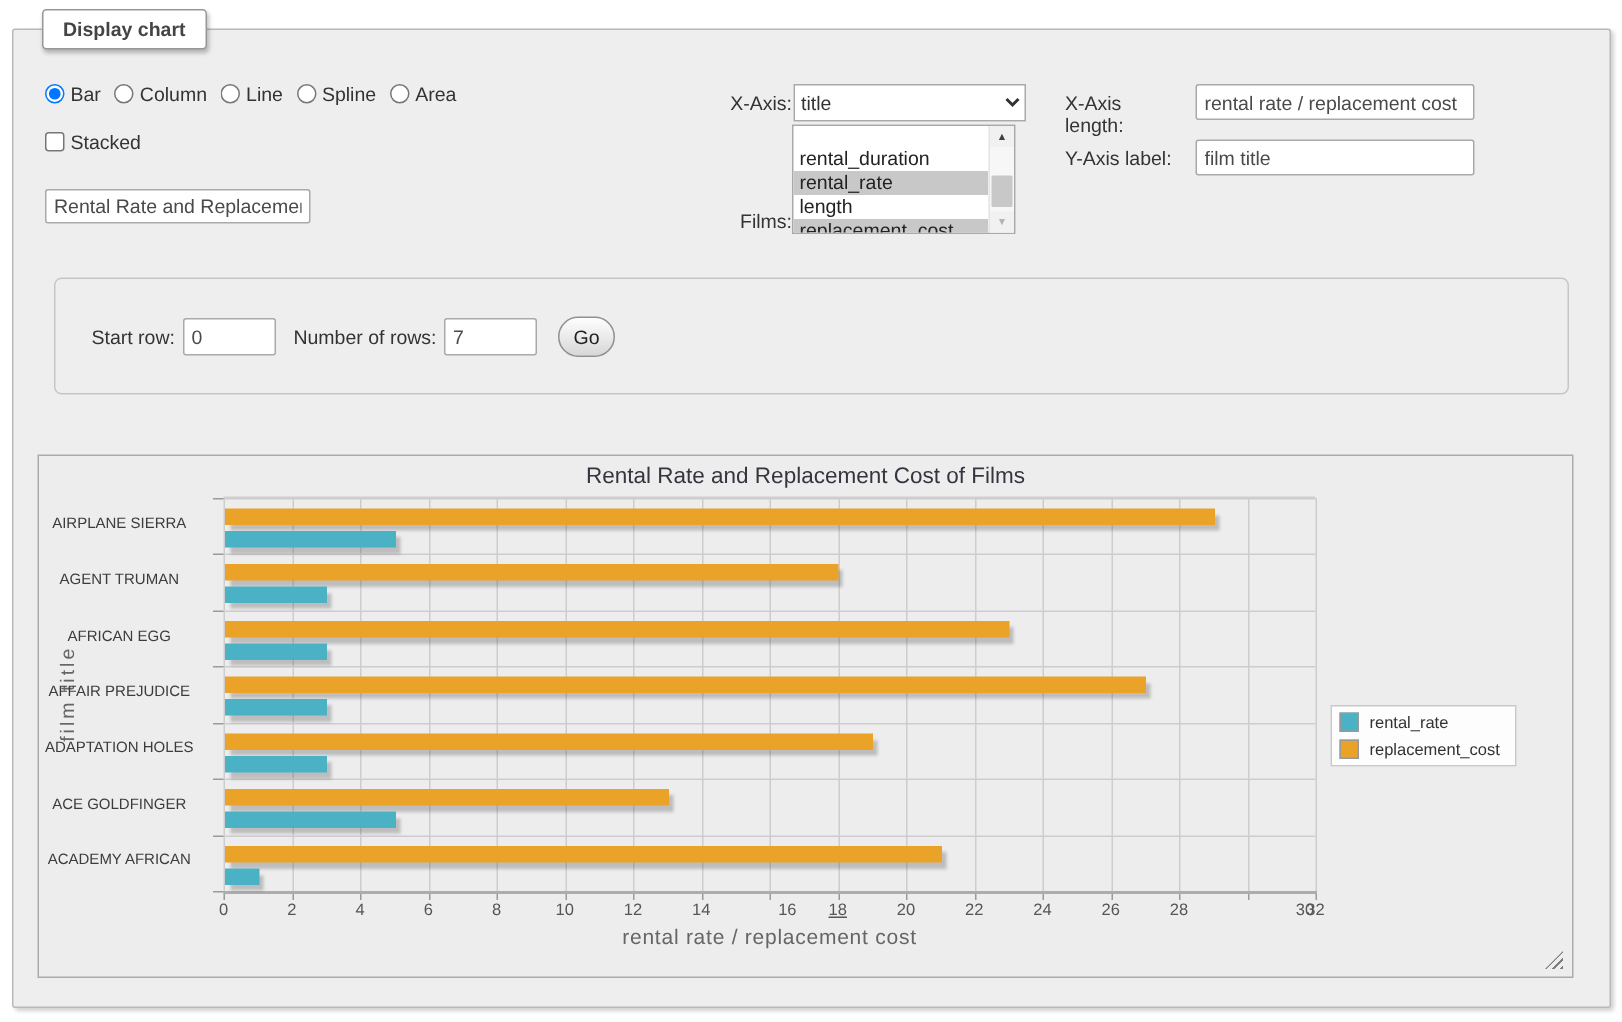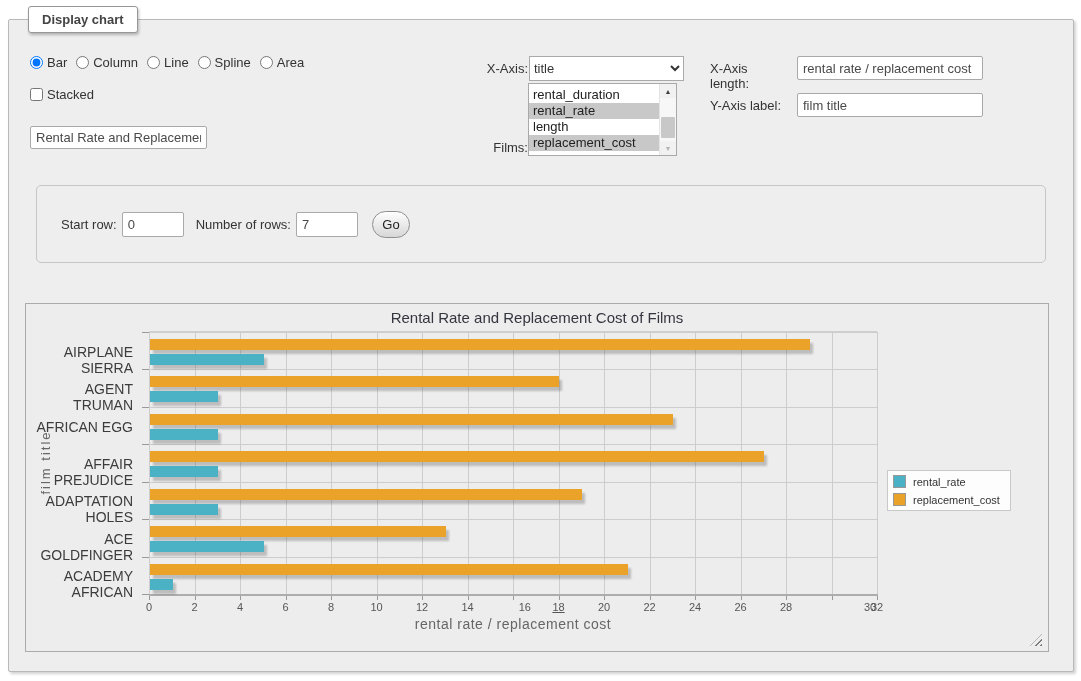--- a/index.html
+++ b/index.html
@@ -33,21 +33,21 @@
   .lbl-series { left:480px; top:140px; width:48px; text-align:right; }
   .lbl-xal    { left:710px; top:61px;  width:80px; }
   .lbl-yal    { left:710px; top:98px;  width:80px; }
 
   .xaxis-select { position:absolute; left:529px; top:56px; width:155px; height:25px;
     font-family:"Liberation Sans", sans-serif; font-size:13px; color:#333;
     background:#fff; border:1px solid #a9a9a9; }
 
   .series-listbox { position:absolute; left:528px; top:83px; width:149px; height:73px;
     background:#fff; border:1px solid #a9a9a9; display:flex; }
-  .listbox-options { flex:1; overflow:hidden; padding-top:3px; }
+  .listbox-options { flex:1; overflow:hidden; padding-top:14px; }
   .listbox-option { height:16px; line-height:16px; font-size:13px; color:#222;
     padding-left:4px; white-space:nowrap; }
   .listbox-option.selected { background:#c8c8c8; }
   .listbox-scrollbar { width:17px; position:relative; background:#f7f7f7;
     border-left:1px solid #e4e4e4; }
   .sb-btn { position:absolute; left:0; width:100%; height:14px; background:#f1f1f1;
     display:flex; align-items:center; justify-content:center; font-size:7px; }
   .sb-up { top:0; color:#404040; }
   .sb-down { bottom:0; color:#b4b4b4; }
   .sb-thumb { position:absolute; left:1px; top:33px; width:14px; height:21px;
@@ -74,21 +74,21 @@
   .hgrid { position:absolute; left:0; width:728px; height:1px; background:#cdcdcd; }
   .axis-bottom { position:absolute; left:0; top:262px; width:729px; height:2px;
     background:#adadad; }
   .xtick-mark { position:absolute; top:262px; width:1px; height:6px; background:#9a9a9a; }
   .ytick-mark { position:absolute; left:-7px; width:7px; height:1px; background:#9a9a9a; }
   .xtick-label { position:absolute; top:269px; width:36px; margin-left:-18px;
     text-align:center; font-size:11px; color:#565656; }
   .bar { position:absolute; left:1px; height:11px;
     box-shadow:3px 4px 2px rgba(66,66,66,0.28); }
   .ylabels { position:absolute; left:0; top:27px; width:115px; height:262px; }
-  .cat-label { position:absolute; left:0; right:8px; text-align:right; font-size:14px;
+  .cat-label { position:absolute; left:0; right:8px; text-align:center; font-size:10px;
     color:#3c3c3c; }
   .yaxis-title { position:absolute; left:2px; top:27px; width:34px; height:262px;
     display:flex; align-items:center; justify-content:center; }
   .yaxis-title span { transform:rotate(-90deg); white-space:nowrap; font-size:13px;
     color:#666; letter-spacing:2px; }
   .xaxis-title { position:absolute; left:123px; width:728px; top:312px;
     text-align:center; font-size:14px; color:#666; letter-spacing:0.5px; }
   .chart-legend { position:absolute; left:861px; top:166px; background:#fdfdfd;
     border:1px solid #c9c9c9; padding:4px 10px 4px 5px; display:flex;
     flex-direction:column; gap:5px; }

